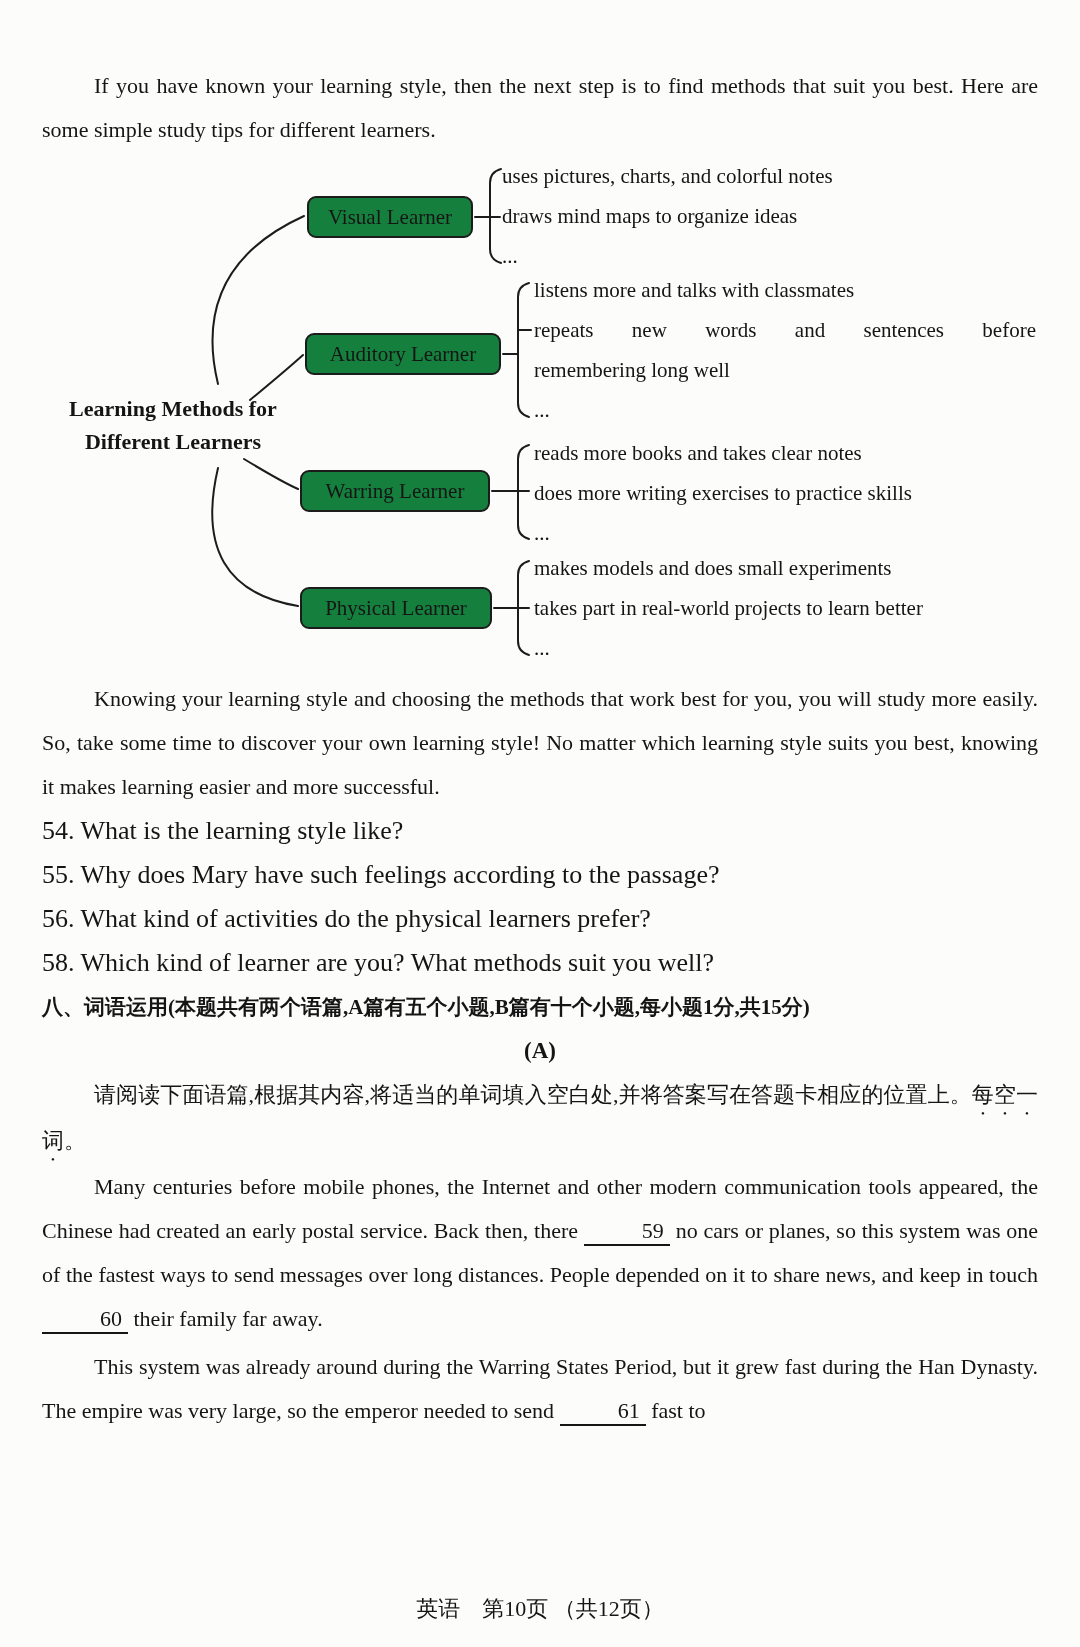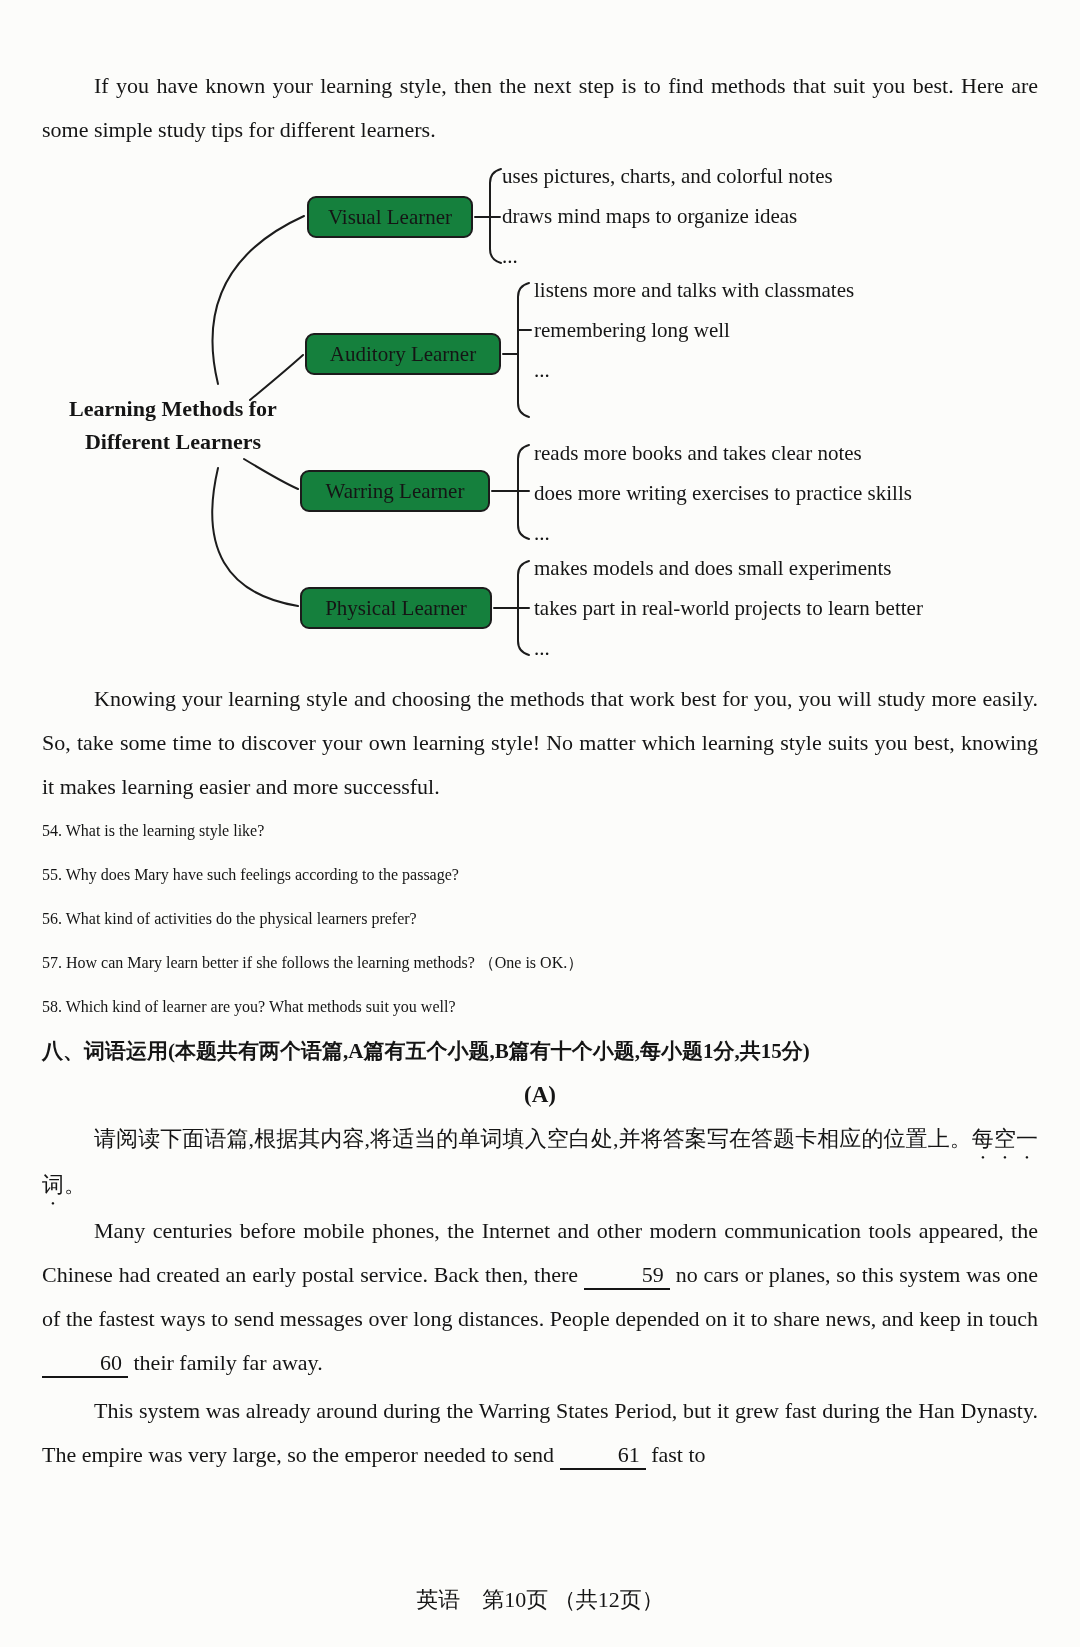--- a/index.html
+++ b/index.html
@@ -31,34 +31,34 @@
   .group { position: absolute; width: 502px; }
   .group .item { line-height: 40px; min-height: 40px; }
   #grp-0 { left: 460px; top: 0; }
   #grp-1 { left: 492px; top: 114px; }
   #grp-2 { left: 492px; top: 277px; }
   #grp-3 { left: 492px; top: 392px; }
   .stretch { text-align: justify; text-align-last: justify; }
 
   
   .closing { margin-top: 6px; }
-  .q { font-size: 16px; line-height: 44px; }
+  .q { font-size: 26px; line-height: 44px; }
   .sec-header { font-size: 21px; line-height: 44px; font-weight: bold; text-align: justify; }
   .part-label { font-size: 23px; line-height: 44px; font-weight: bold; text-align: center; }
   .emph {
     -webkit-text-emphasis: filled dot #151515; -webkit-text-emphasis-position: under;
     text-emphasis: filled dot #151515; text-emphasis-position: under right;
   }
   .blank {
     display: inline-block; min-width: 66px; padding: 0 6px; text-align: center;
     border-bottom: 2px solid #151515; line-height: 26px;
   }
   .p2 { margin-top: 4px; }
   .footer {
-    position: absolute; left: 0; right: 0; bottom: 32px;
+    position: absolute; left: 0; right: 0; bottom: 23px;
     text-align: center; font-size: 22px;
   }
 </style>
 </head>
 <body>
 
 <div class="page">
 
   <p class="body-par indent">If you have known your learning style, then the next step is to find methods that suit you best. Here are some simple study tips for different learners.</p>
 
@@ -94,20 +94,21 @@
     <div class="node" id="box-physical">Physical Learner</div>
 
     <div class="group" id="grp-0">
       <div class="item">uses pictures, charts, and colorful notes</div>
       <div class="item">draws mind maps to organize ideas</div>
       <div class="item">...</div>
     </div>
 
     <div class="group" id="grp-1">
       <div class="item">listens more and talks with classmates</div>
+      <div class="item stretch">repeats new words and sentences before</div>
       <div class="item">remembering long well</div>
       <div class="item">...</div>
     </div>
 
     <div class="group" id="grp-2">
       <div class="item">reads more books and takes clear notes</div>
       <div class="item">does more writing exercises to practice skills</div>
       <div class="item">...</div>
     </div>
 
@@ -117,21 +118,20 @@
       <div class="item">...</div>
     </div>
   </div>
 
   <p class="body-par indent closing">Knowing your learning style and choosing the methods that work best for you, you will study more easily. So, take some time to discover your own learning style! No matter which learning style suits you best, knowing it makes learning easier and more successful.</p>
 
   <div>
     <div class="q">54. What is the learning style like?</div>
     <div class="q">55. Why does Mary have such feelings according to the passage?</div>
     <div class="q">56. What kind of activities do the physical learners prefer?</div>
-    <div class="q">57. How can Mary learn better if she follows the learning methods? （One is OK.）</div>
     <div class="q">58. Which kind of learner are you? What methods suit you well?</div>
   </div>
 
   <div class="sec-header">八、词语运用(本题共有两个语篇,A篇有五个小题,B篇有十个小题,每小题1分,共15分)</div>
 
   <div class="part-label">(A)</div>
 
   <p class="body-par indent"><span>请阅读下面语篇,根据其内容,将适当的单词填入空白处,并将答案写在答题卡相应的位置上。</span><span class="emph">每空一词</span><span>。</span></p>
 
   <p class="body-par indent"><span>Many centuries before mobile phones, the Internet and other modern communication tools appeared, the Chinese had created an early postal service. Back then, there</span>

